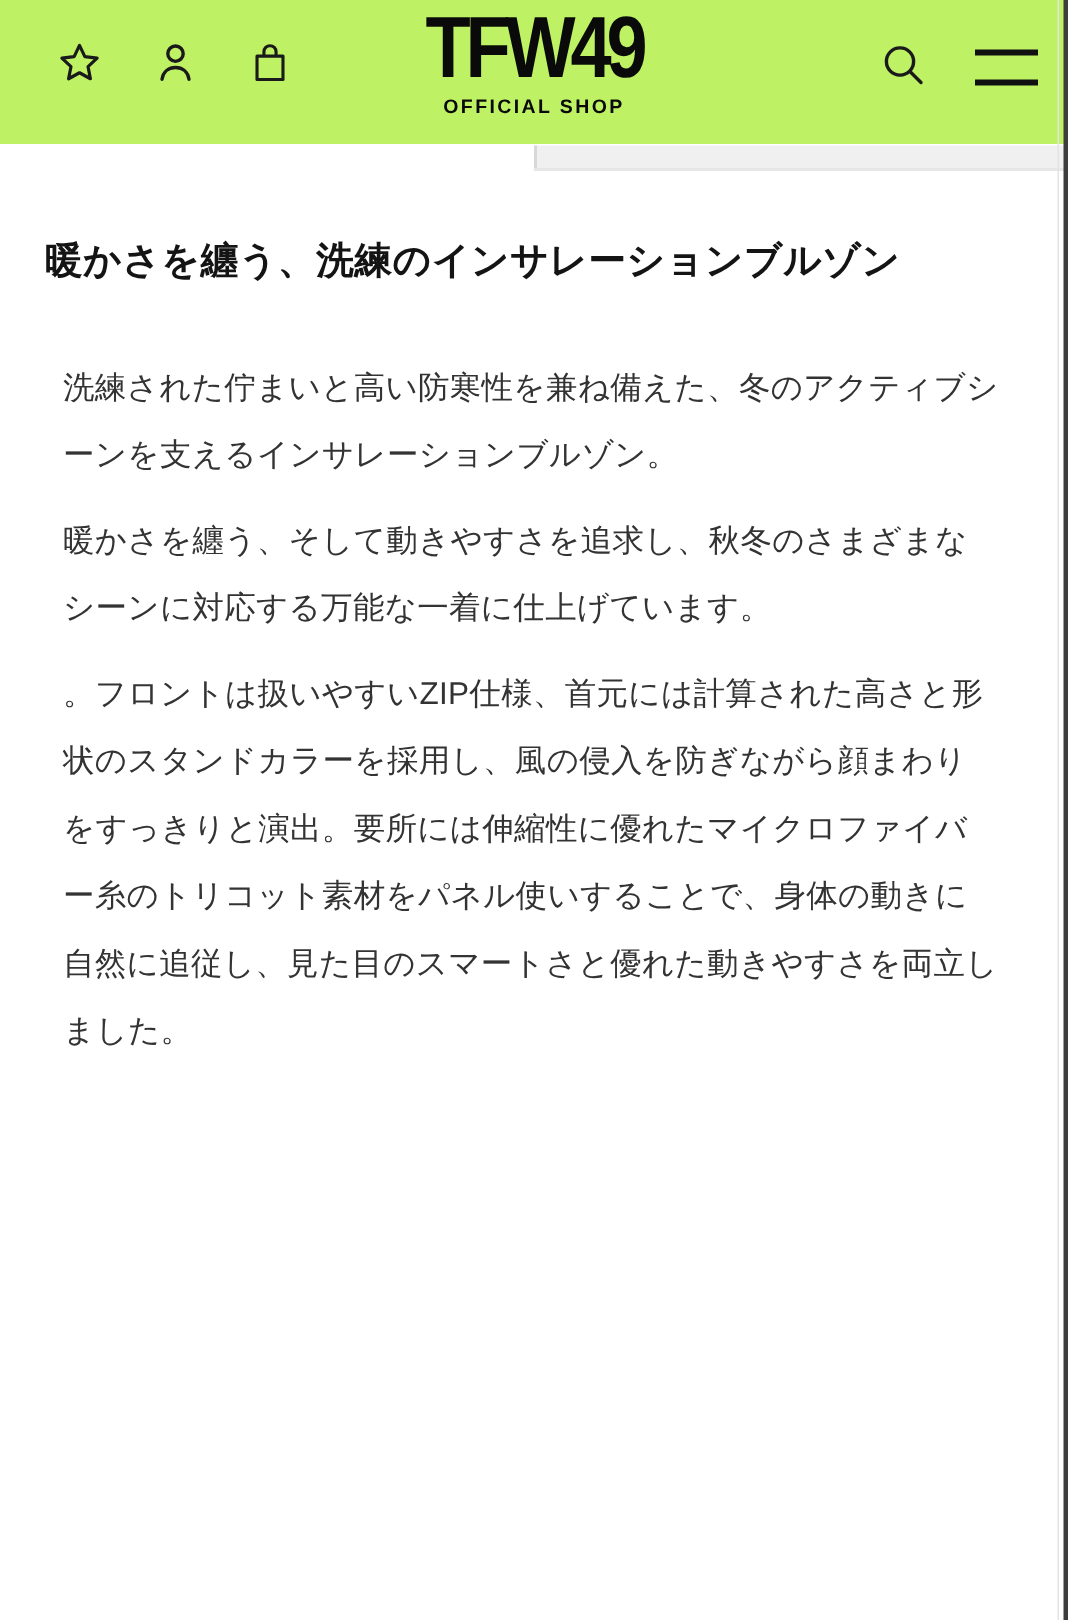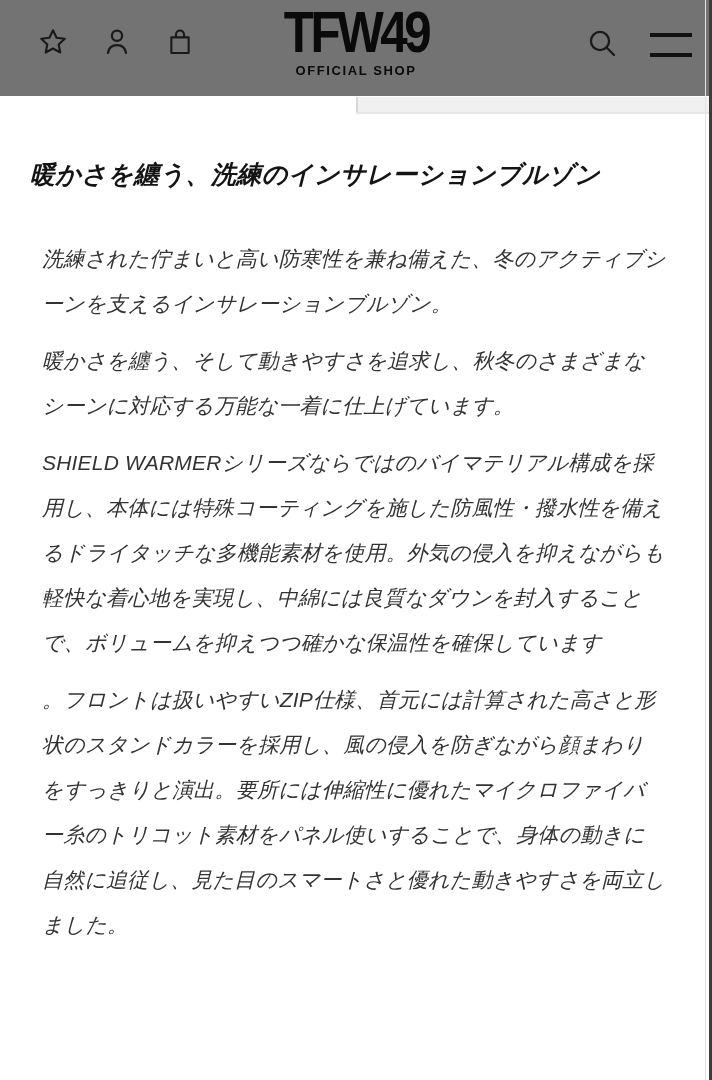--- a/index.html
+++ b/index.html
@@ -2,21 +2,21 @@
 <html><head>
 <meta charset="utf-8">
 <style>
   html,body{margin:0;padding:0;}
   body{
     width:712px;height:1080px;position:relative;background:#ffffff;
     font-family:"Liberation Sans","DejaVu Sans",sans-serif;
     overflow:hidden;
   }
   
-  .header{position:relative;height:96px;background:#737373;text-decoration:underline;}
+  .header{position:relative;height:96px;background:#bef264;text-decoration:underline;}
   .icon-group-left{position:absolute;left:38px;top:27px;display:flex;gap:34px;align-items:center;}
   .icon-group-right{position:absolute;right:20px;top:27px;display:flex;gap:32px;align-items:center;}
   .hicon{display:block;cursor:pointer;}
   .hicon svg{display:block;}
   .logo-block{position:absolute;left:50%;top:8px;transform:translateX(-50%);text-align:center;cursor:pointer;}
   .logo-text{
     font-size:58px;font-weight:bold;letter-spacing:-4px;line-height:0.82;
     color:#0a0a0a;transform:scaleX(0.85);transform-origin:center top;white-space:nowrap;
   }
   .logo-sub{font-size:13px;font-weight:bold;letter-spacing:1.6px;color:#0a0a0a;margin-top:7px;white-space:nowrap;}
@@ -28,21 +28,21 @@
   
   .partial-bar{
     position:absolute;top:97px;left:50%;right:0;height:15px;
     background:#f0f0f0;border-left:2px solid #d8d8d8;
     box-shadow:0 2px 0 #e6e6e6;
   }
   
   .edge-light{position:absolute;top:0;right:6px;width:1px;height:1080px;background:#e3e3e3;}
   .edge-dark{position:absolute;top:0;right:0;width:3px;height:1080px;background:#3d3d3d;}
   
-  .main{padding:0 34px 0 30px;font-style:italic;}
+  .main{padding:0 34px 0 30px;}
   .headline{
     font-size:25px;font-weight:bold;color:#141414;
     margin:58px 0 0 0;line-height:40px;letter-spacing:0.5px;
   }
   .description{margin-top:42px;font-size:21px;line-height:45px;color:#333333;letter-spacing:0.2px;}
   .description p{margin:12px;word-break:break-all;overflow-wrap:anywhere;}
 </style>
 </head>
 <body>
 
@@ -90,16 +90,15 @@
 <div class="partial-bar"></div>
 
 <div class="edge-light"></div>
 <div class="edge-dark"></div>
 
 <div class="main">
   <h1 class="headline">暖かさを纏う、洗練のインサレーションブルゾン</h1>
   <div class="description">
     <p>洗練された佇まいと高い防寒性を兼ね備えた、冬のアクティブシーンを支えるインサレーションブルゾン。</p>
     <p>暖かさを纏う、そして動きやすさを追求し、秋冬のさまざまなシーンに対応する万能な一着に仕上げています。</p>
-    <p>SHIELD WARMERシリーズならではのバイマテリアル構成を採用し、本体には特殊コーティングを施した防風性・撥水性を備えるドライタッチな多機能素材を使用。外気の侵入を抑えながらも軽快な着心地を実現し、中綿には良質なダウンを封入することで、ボリュームを抑えつつ確かな保温性を確保しています</p>
     <p>。フロントは扱いやすいZIP仕様、首元には計算された高さと形状のスタンドカラーを採用し、風の侵入を防ぎながら顔まわりをすっきりと演出。要所には伸縮性に優れたマイクロファイバー糸のトリコット素材をパネル使いすることで、身体の動きに自然に追従し、見た目のスマートさと優れた動きやすさを両立しました。</p>
   </div>
 </div>
 
 </body></html>

